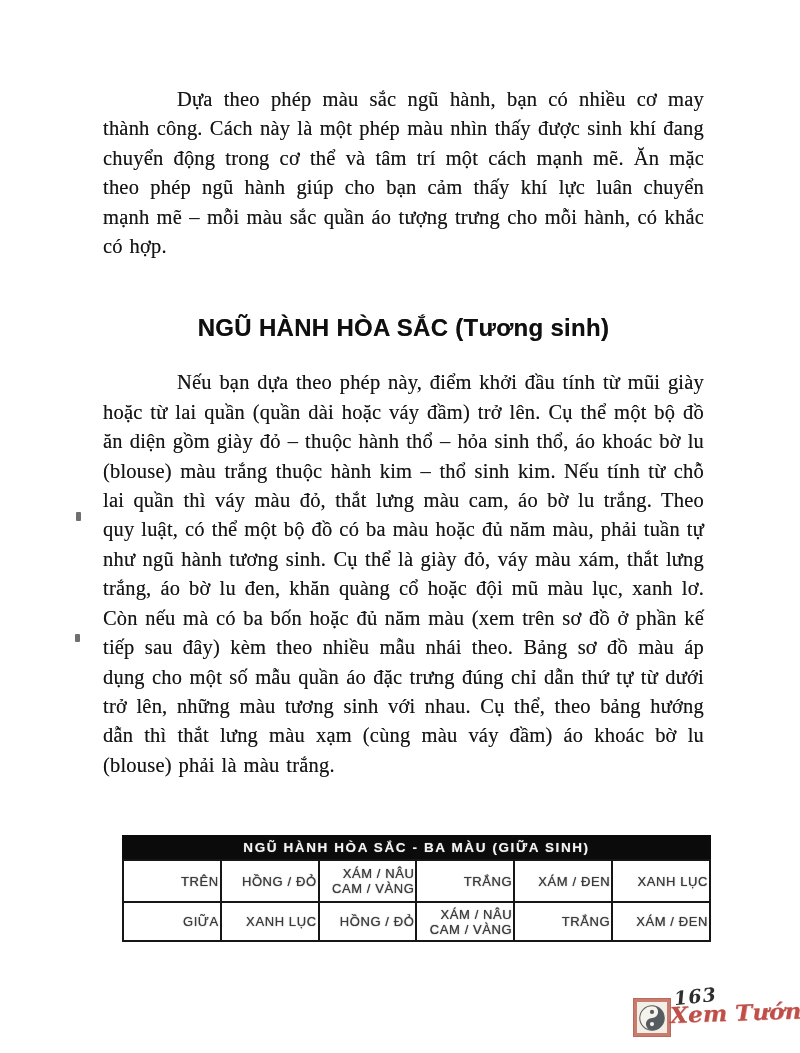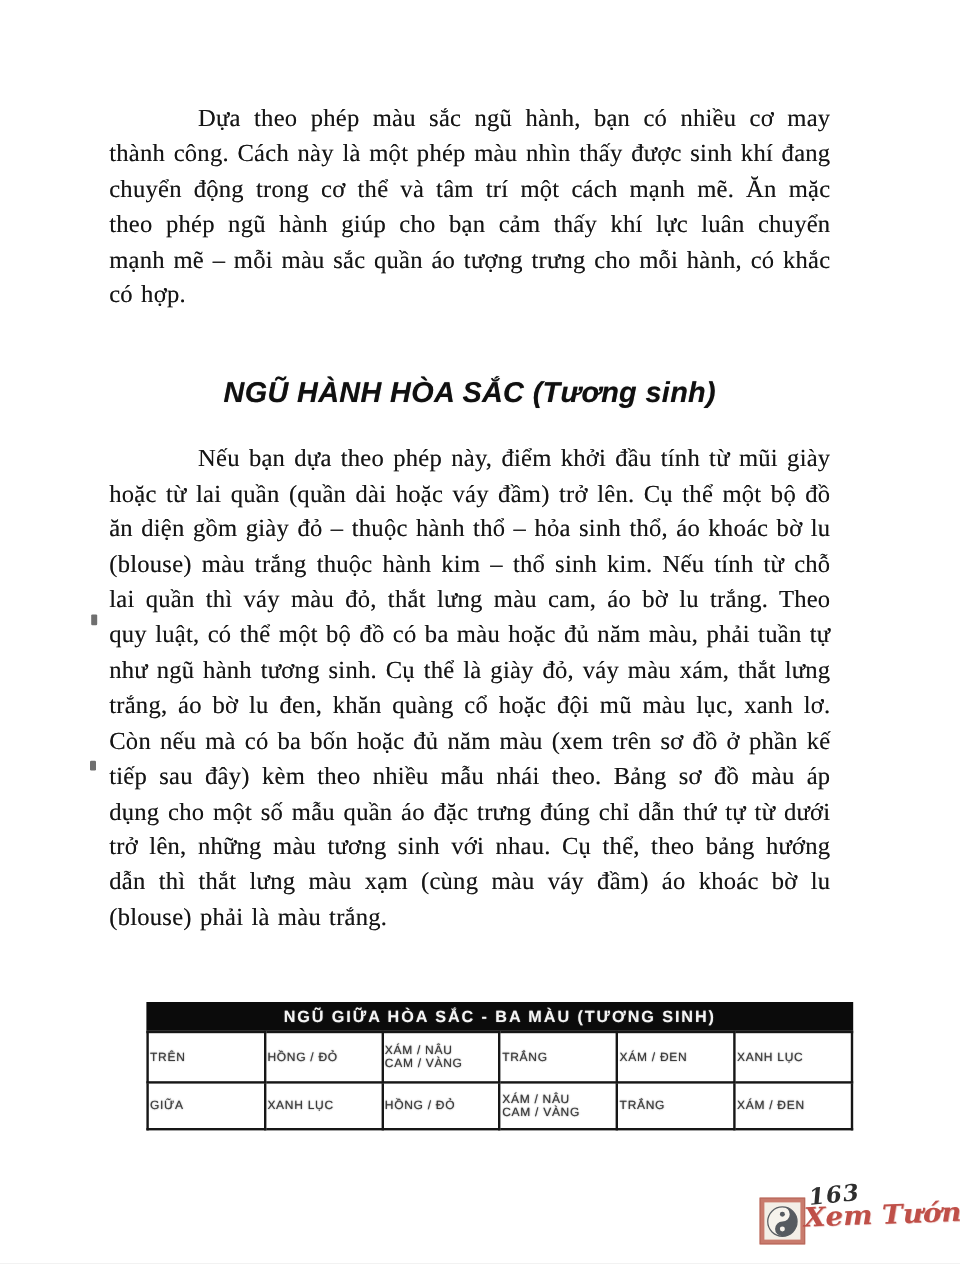--- a/index.html
+++ b/index.html
@@ -9,40 +9,39 @@
     height: 1053px;
     margin: 0 auto;
     background: #ffffff;
     overflow: hidden;
     font-family: "Liberation Serif", serif;
     color: #151515;
   }
   
   .text-column {
     position: absolute;
-    left: 91px;
+    left: 103px;
     top: 85px;
     width: 601px;
   }
   .body-para {
     margin: 0;
     font-size: 20.5px;
     line-height: 29.4px;
     text-align: justify;
     text-indent: 74px;
     letter-spacing: 0.2px;
     word-spacing: 1.5px;
     text-shadow: 0 0 0.5px rgba(20,20,20,0.55);
   }
   .section-heading {
     margin: 53px 0 26px 0;
     text-align: center;
     font-family: "Liberation Sans", sans-serif;
     font-weight: bold;
-    font-style: italic;
     font-size: 24px;
     letter-spacing: 0.3px;
     color: #101010;
     text-shadow: 0 0 0.6px rgba(10,10,10,0.6);
   }
   
   .color-table-wrap {
     position: absolute;
     left: 122px;
     top: 835px;
@@ -59,24 +58,24 @@
     padding: 5px 0 4px 0;
     text-shadow: 0 0 1px rgba(255,255,255,0.5);
   }
   table.color-table {
     width: 100%;
     border-collapse: collapse;
     table-layout: fixed;
   }
   table.color-table td {
     border: 2.2px solid #161616;
-    text-align: left;
+    text-align: right;
     vertical-align: middle;
     font-family: "Liberation Sans", sans-serif;
-    font-size: 10px;
+    font-size: 13px;
     letter-spacing: 0.6px;
     color: #3c3c3c;
     white-space: pre-line;
     text-shadow: 0 0 1.1px rgba(60,60,60,0.9);
     padding: 2px 1px;
     filter: blur(0.25px);
   }
   table.color-table tr:nth-child(1) td { height: 36px; }
   table.color-table tr:nth-child(2) td { height: 33px; margin-top: 36px; }
   table.color-table tr:nth-child(3) td { height: 37px; }
@@ -132,21 +131,21 @@
   <div class="text-column">
     <p class="body-para">Dựa theo phép màu sắc ngũ hành, bạn có nhiều cơ may thành công. Cách này là một phép màu nhìn thấy được sinh khí đang chuyển động trong cơ thể và tâm trí một cách mạnh mẽ. Ăn mặc theo phép ngũ hành giúp cho bạn cảm thấy khí lực luân chuyển mạnh mẽ – mỗi màu sắc quần áo tượng trưng cho mỗi hành, có khắc có hợp.</p>
     <div class="section-heading">NGŨ HÀNH HÒA SẮC (Tương sinh)</div>
     <p class="body-para">Nếu bạn dựa theo phép này, điểm khởi đầu tính từ mũi giày hoặc từ lai quần (quần dài hoặc váy đầm) trở lên. Cụ thể một bộ đồ ăn diện gồm giày đỏ – thuộc hành thổ – hỏa sinh thổ, áo khoác bờ lu (blouse) màu trắng thuộc hành kim – thổ sinh kim. Nếu tính từ chỗ lai quần thì váy màu đỏ, thắt lưng màu cam, áo bờ lu trắng. Theo quy luật, có thể một bộ đồ có ba màu hoặc đủ năm màu, phải tuần tự như ngũ hành tương sinh. Cụ thể là giày đỏ, váy màu xám, thắt lưng trắng, áo bờ lu đen, khăn quàng cổ hoặc đội mũ màu lục, xanh lơ. Còn nếu mà có ba bốn hoặc đủ năm màu (xem trên sơ đồ ở phần kế tiếp sau đây) kèm theo nhiều mẫu nhái theo. Bảng sơ đồ màu áp dụng cho một số mẫu quần áo đặc trưng đúng chỉ dẫn thứ tự từ dưới trở lên, những màu tương sinh với nhau. Cụ thể, theo bảng hướng dẫn thì thắt lưng màu xạm (cùng màu váy đầm) áo khoác bờ lu (blouse) phải là màu trắng.</p>
   </div>
 
   <div class="scan-artifact artifact-1"></div>
   <div class="scan-artifact artifact-2"></div>
 
   <div class="color-table-wrap">
-    <div class="table-title">NGŨ GIỮA HÒA SẮC - BA MÀU (TƯƠNG SINH)</div>
+    <div class="table-title">NGŨ HÀNH HÒA SẮC - BA MÀU (GIỮA SINH)</div>
     <table class="color-table">
       <tbody>
         <tr>
           <td>TRÊN</td>
           <td>HỒNG / ĐỎ</td>
           <td>XÁM / NÂU
 CAM / VÀNG</td>
           <td>TRẮNG</td>
           <td>XÁM / ĐEN</td>
           <td>XANH LỤC</td>

